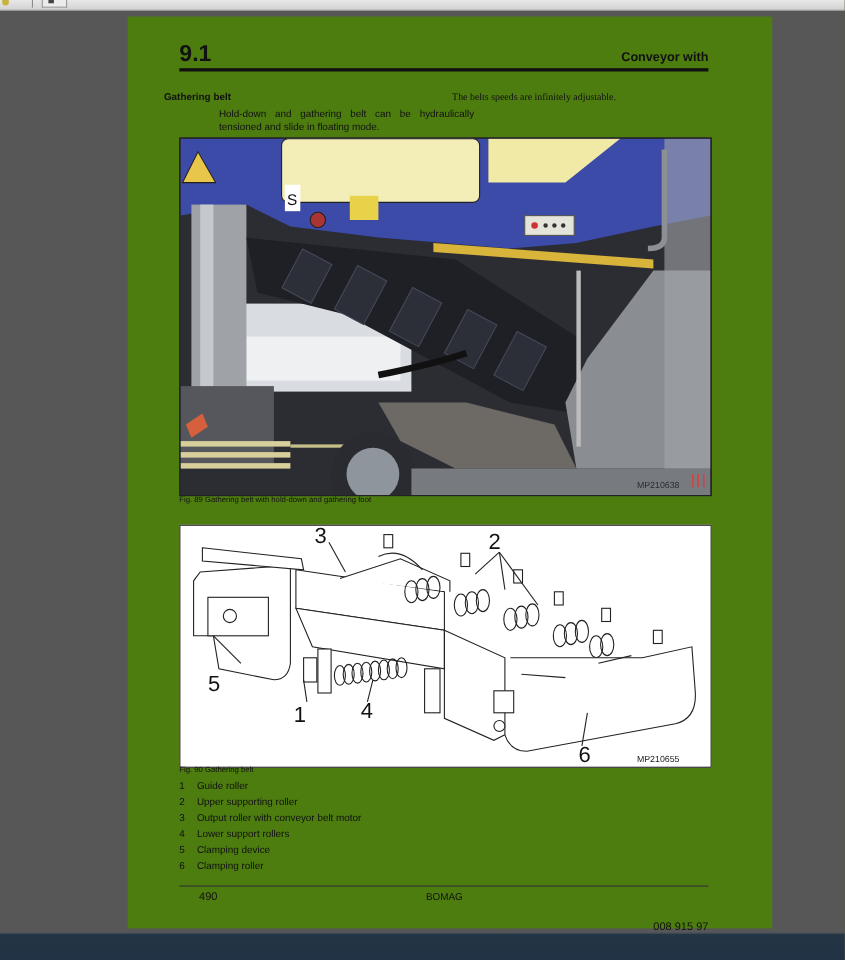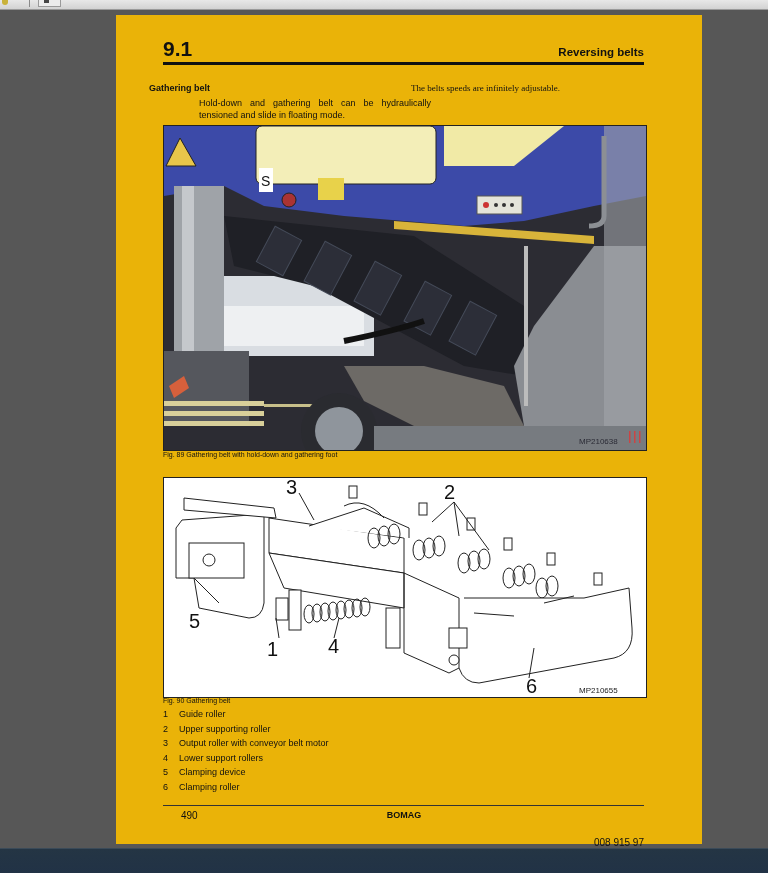--- a/index.html
+++ b/index.html
@@ -30,21 +30,21 @@
   .viewer {
     position: absolute; left: 0; top: 10px; width: 768px; height: 838px; background: #575757;
   }
   .taskbar {
     position: absolute; left: 0; top: 848px; width: 768px; height: 25px;
     background: linear-gradient(#243544, #213246);
     border-top: 1px solid #3a4a58;
   }
   .page {
     position: absolute; left: 116px; top: 15px; width: 586px; height: 829px;
-    background: #eab308;
+    background: #4d7c0f;
   }
   .sec-num {
     position: absolute; left: 47px; top: 22px; font-size: 21px; font-weight: bold; color: #111;
   }
   .sec-title {
     position: absolute; right: 58px; top: 31px; font-size: 11.5px; font-weight: bold; color: #111;
   }
   .head-rule {
     position: absolute; left: 47px; top: 47px; width: 481px; height: 3px; background: #111;
   }
@@ -73,40 +73,40 @@
   .diagram svg { display: block; }
   .legend {
     position: absolute; left: 47px; top: 694px; font-size: 9px; color: #111;
   }
   .legend .row { height: 14.6px; display: flex; }
   .legend .num { width: 16px; }
   .foot-rule {
     position: absolute; left: 47px; top: 790px; width: 481px; height: 1px; background: #333;
   }
   .foot-left { position: absolute; left: 65px; top: 795px; font-size: 10px; color: #111; }
-  .foot-center { position: absolute; left: 0; width: 100%; text-align: center; top: 795px; font-size: 9px; font-weight: bold; color: #111; margin-left: -5px; }
+  .foot-center { position: absolute; left: 0; width: 100%; text-align: center; top: 795px; font-size: 9px; font-weight: normal; color: #111; margin-left: -5px; }
   .foot-right { position: absolute; right: 58px; top: 822px; font-size: 10px; color: #111; }
   .lbl { font-family: "Liberation Sans", sans-serif; font-size: 20px; fill: #111; }
   .mp { font-family: "Liberation Sans", sans-serif; font-size: 8px; fill: #222; }
   .mp-photo { font-family: "Liberation Sans", sans-serif; font-size: 8px; fill: #2b2b35; }
 </style>
 </head>
 <body>
 
 <div class="toolbar">
   <span class="tb-icon1"></span>
   <span class="tb-sep"></span>
   <span class="tb-btn"></span>
 </div>
 
 <div class="viewer"></div>
 
 <div class="page">
   <div class="sec-num">9.1</div>
-  <div class="sec-title">Reversing belts</div>
+  <div class="sec-title">Conveyor with</div>
   <div class="head-rule"></div>
 
   <div class="sub-title">Gathering belt</div>
   <div class="para">Hold-down and gathering belt can be hydraulically tensioned and slide in floating mode.</div>
   <div class="para-right">The belts speeds are infinitely adjustable.</div>
 
   <div class="photo">
     <svg width="482" height="324" viewBox="0 0 482 324">
 
       <rect x="0" y="0" width="482" height="324" fill="#2c2c33"></rect>

